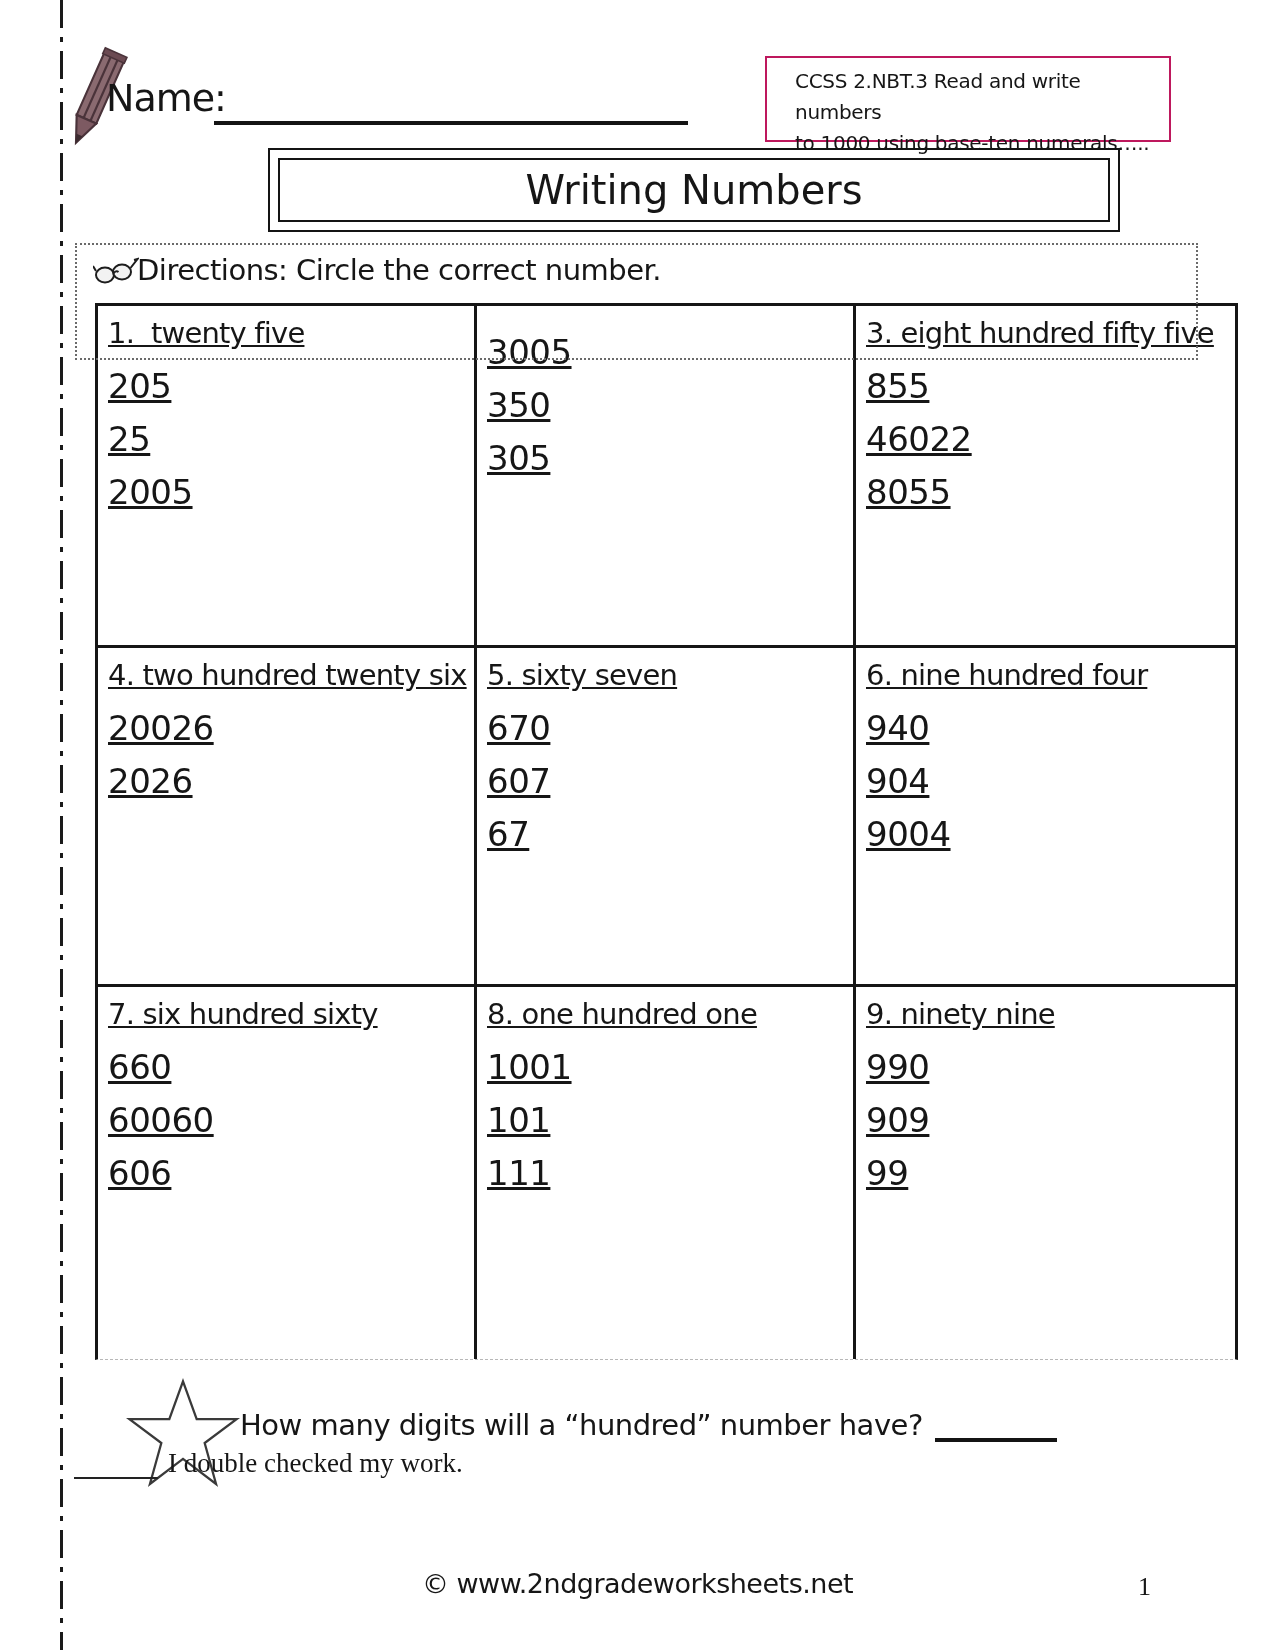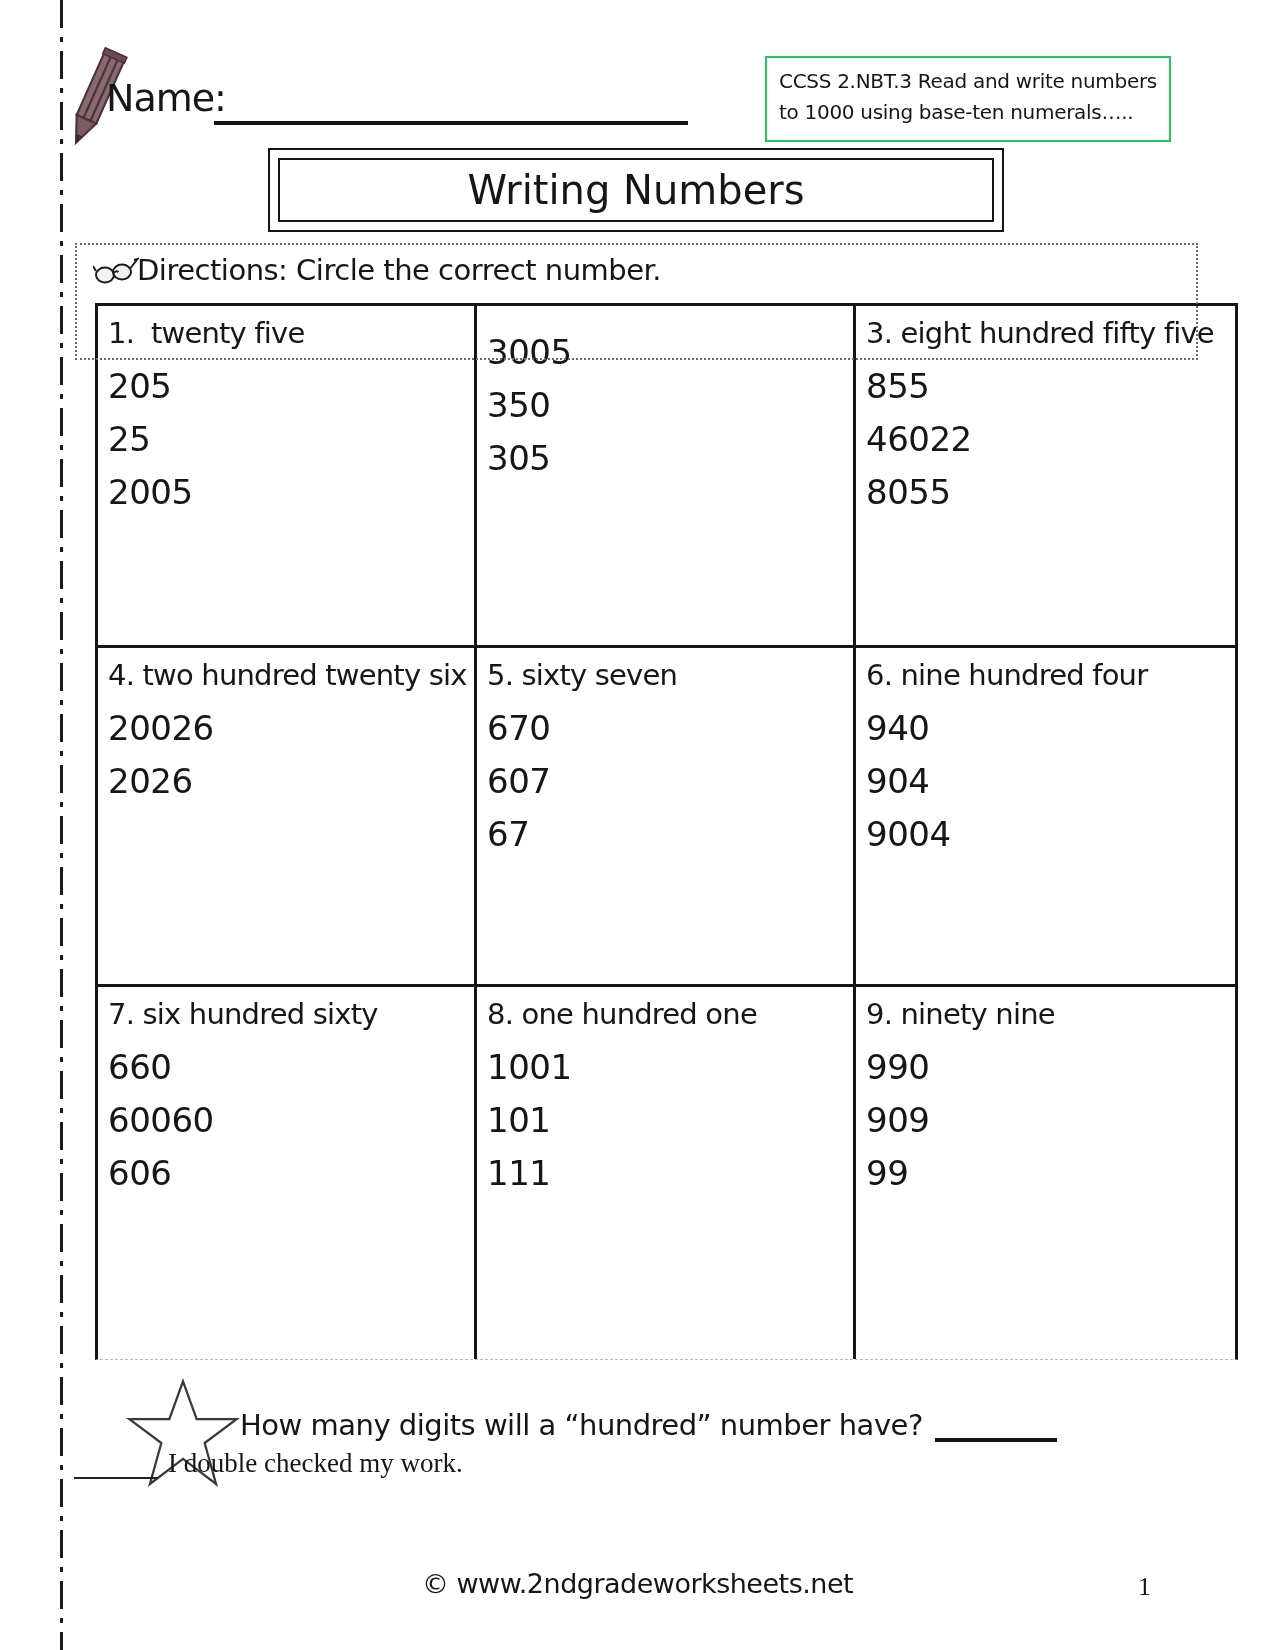--- a/index.html
+++ b/index.html
@@ -13,39 +13,39 @@
     position:absolute; left:60px; top:0; width:3px; height:1650px;
     background:repeating-linear-gradient(to bottom,
       #1a1a1a 0 28px, transparent 28px 37px,
       #1a1a1a 37px 42px, transparent 42px 51px);
   }
   .pencil { position:absolute; left:56px; top:46px; width:76px; height:118px; }
   .name-label { position:absolute; left:106px; top:76px; font-size:38px; letter-spacing:-1px; }
   .name-line { position:absolute; left:214px; top:121px; width:474px; height:4px; background:#141414; }
   .ccss-box {
     position:absolute; left:765px; top:56px; width:406px; height:86px;
-    border:2px solid #22c55e; padding:8px 10px 0 12px;
+    border:2px solid #be185d; padding:8px 10px 0 28px;
     font-size:20px; line-height:1.55; letter-spacing:-0.3px;
   }
   .title-box {
-    position:absolute; left:268px; top:148px; width:736px; height:84px;
+    position:absolute; left:268px; top:148px; width:852px; height:84px;
     border:2px solid #141414; padding:8px;
   }
   .title-inner {
     width:100%; height:100%; border:2px solid #141414;
     display:flex; align-items:center; justify-content:center;
   }
   .title-text { font-size:40px; letter-spacing:0px; }
   
   .grid {
     position:absolute; left:95px; top:303px; width:1143px; height:1057px;
     border:3px solid #161616; border-bottom:1px dashed #b8b8b8;
     display:grid; grid-template-columns:1fr 1fr 1fr; grid-template-rows:342px 339px 1fr;
   }
-  .cell { border-right:3px solid #161616; border-bottom:3px solid #161616; padding:10px 4px 0 10px; overflow:visible; }
+  .cell { border-right:3px solid #161616; border-bottom:3px solid #161616; padding:10px 4px 0 10px; overflow:visible;text-decoration:underline; }
   .cell:nth-child(3n) { border-right:none; }
   .cell:nth-child(n+7) { border-bottom:none; }
   .cell-header { font-size:29px; white-space:pre; letter-spacing:-0.8px; position:relative; z-index:2; }
   .opt { font-size:34px; margin-top:19px; line-height:34px; letter-spacing:-0.5px; }
   
   .directions-box {
     position:absolute; left:75px; top:243px; width:1123px; height:117px;
     border:2px dotted #6a6a6a; background:transparent; z-index:3; pointer-events:none;
   }
   .glasses { position:absolute; left:16px; top:8px; width:46px; height:34px; }

